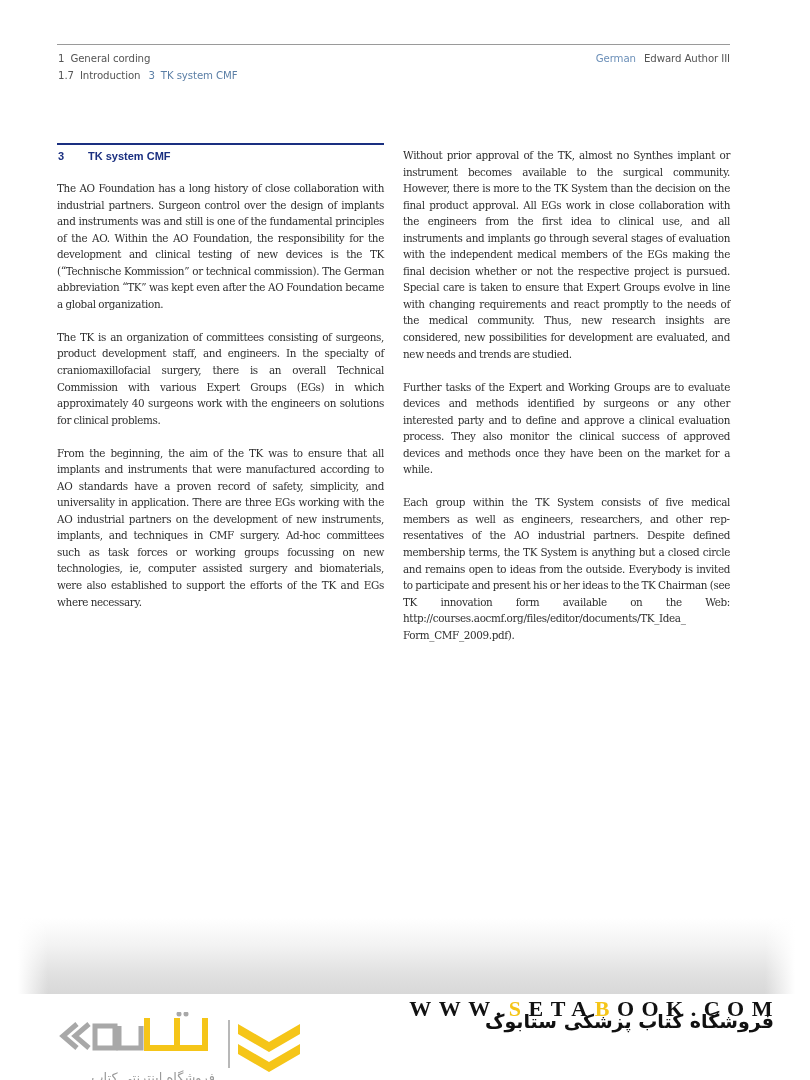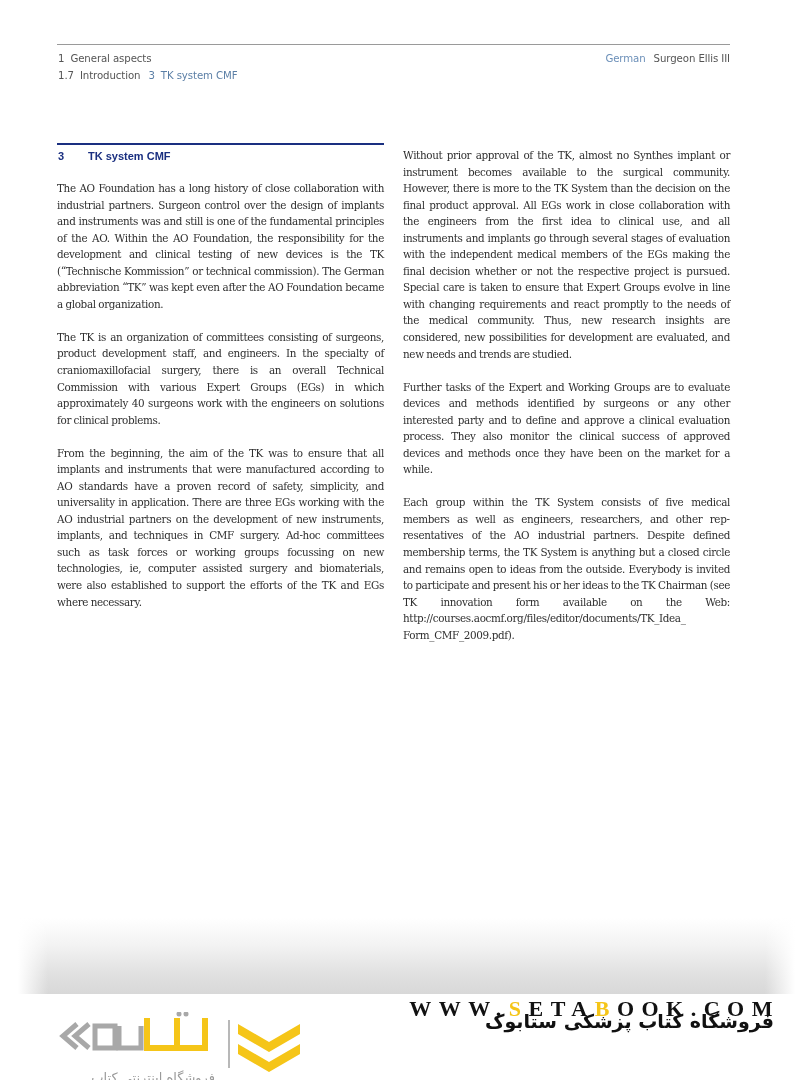--- a/index.html
+++ b/index.html
@@ -155,28 +155,28 @@
       color: #111;
     }
     .wm-url .hl { color: #f5c518; }
   </style>
 </head>
 <body>
 
 <div class="header-rule"></div>
 <div class="header-left">
   <div>
-    <span class="num">1</span><span>General aspects</span>
+    <span class="num">1</span><span>General cording</span>
   </div>
   <div>
     <span class="num">1.7</span><span>Introduction</span><span class="crumb-current"><span class="num">3</span><span>TK system CMF</span></span>
   </div>
 </div>
 <div class="header-right">
-  <span class="author-label">German</span><span>Surgeon Ellis III</span>
+  <span class="author-label">German</span><span>Edward Author III</span>
 </div>
 
 <div class="section-rule"></div>
 <div class="section-heading">
   <span class="sec-num">3</span><span>TK system CMF</span>
 </div>
 
 <div class="col col-left">
   <p>The AO Foundation has a long history of close collaboration with industrial partners. Surgeon control over the design of implants and instruments was and still is one of the fun­damental principles of the AO. Within the AO Foundation, the responsibility for the development and clinical testing of new devices is the TK (“Technische Kommission” or tech­nical commission). The German abbreviation “TK” was kept even after the AO Foundation became a global organization.</p>
   <p>The TK is an organization of committees consisting of sur­geons, product development staff, and engineers. In the specialty of craniomaxillofacial surgery, there is an overall Technical Commission with various Expert Groups (EGs) in which approximately 40 surgeons work with the engineers on solutions for clinical problems.</p>

